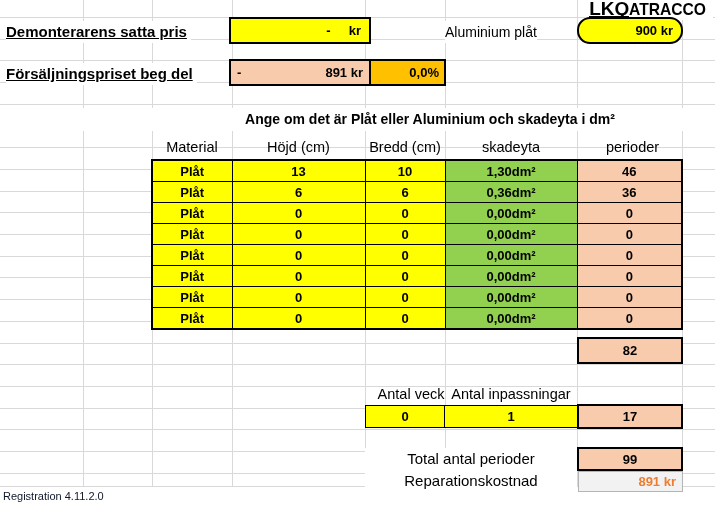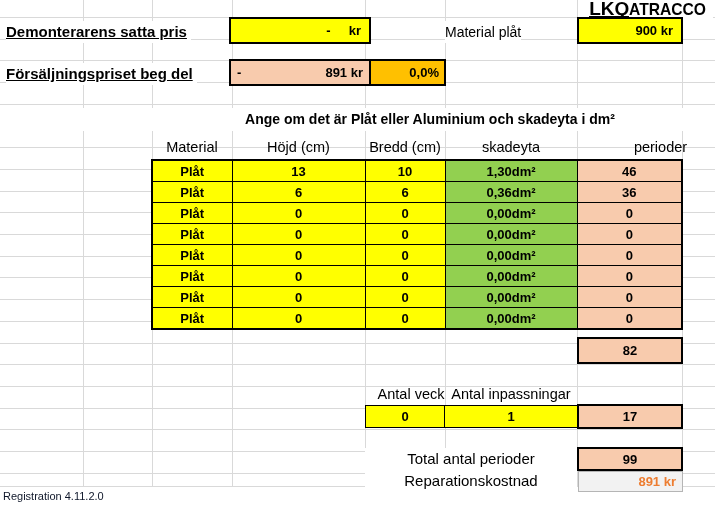--- a/index.html
+++ b/index.html
@@ -62,41 +62,41 @@
   <div class="logo">
     <span class="logo-lkq">LKQ</span>
     <span class="logo-atracco">ATRACCO</span>
   </div>
 
   <div class="abs lbl-bold" style="left:6px;top:21px;">Demonterarens satta pris</div>
   <div class="abs cell yellow b2 right" style="left:229px;top:17px;width:142px;height:27px;padding-right:8px;">
     <span>-</span>
     <span style="margin-left:18px">kr</span>
   </div>
-  <div class="abs lbl" style="left:445px;top:21px;">Material plåt</div>
-  <div class="abs cell yellow b2 right" style="left:577px;top:17px;width:106px;height:27px;padding-right:8px;">
+  <div class="abs lbl" style="left:445px;top:21px;">Aluminium plåt</div>
+  <div class="abs cell yellow b2 right" style="left:577px;top:17px;width:106px;height:27px;padding-right:8px;border-radius:13px;">
     <span>900 kr</span>
   </div>
 
   <div class="abs lbl-bold" style="left:6px;top:63px;">Försäljningspriset beg del</div>
   <div class="abs cell peach b2" style="left:229px;top:59px;width:142px;height:27px;padding:0 6px;justify-content:space-between;">
     <span>-</span>
     <span>891 kr</span>
   </div>
   <div class="abs cell orange b2 right" style="left:369px;top:59px;width:77px;height:27px;padding-right:5px;">
     <span>0,0%</span>
   </div>
 
   <div class="abs title-strip">Ange om det är Plåt eller Aluminium och skadeyta i dm²</div>
 
   <div class="abs hdr" style="left:152px;top:135px;width:80px;">Material</div>
   <div class="abs hdr" style="left:232px;top:135px;width:133px;">Höjd (cm)</div>
   <div class="abs hdr" style="left:365px;top:135px;width:80px;">Bredd (cm)</div>
   <div class="abs hdr" style="left:445px;top:135px;width:132px;">skadeyta</div>
-  <div class="abs hdr" style="left:608px;top:135px;width:105px;">perioder</div>
+  <div class="abs hdr" style="left:580px;top:135px;width:105px;">perioder</div>
 
   <table class="dmg">
     <colgroup>
         <col style="width:80px">
         <col style="width:133px">
         <col style="width:80px">
         <col style="width:132px">
         <col style="width:105px">
       </colgroup>
     <tbody>

